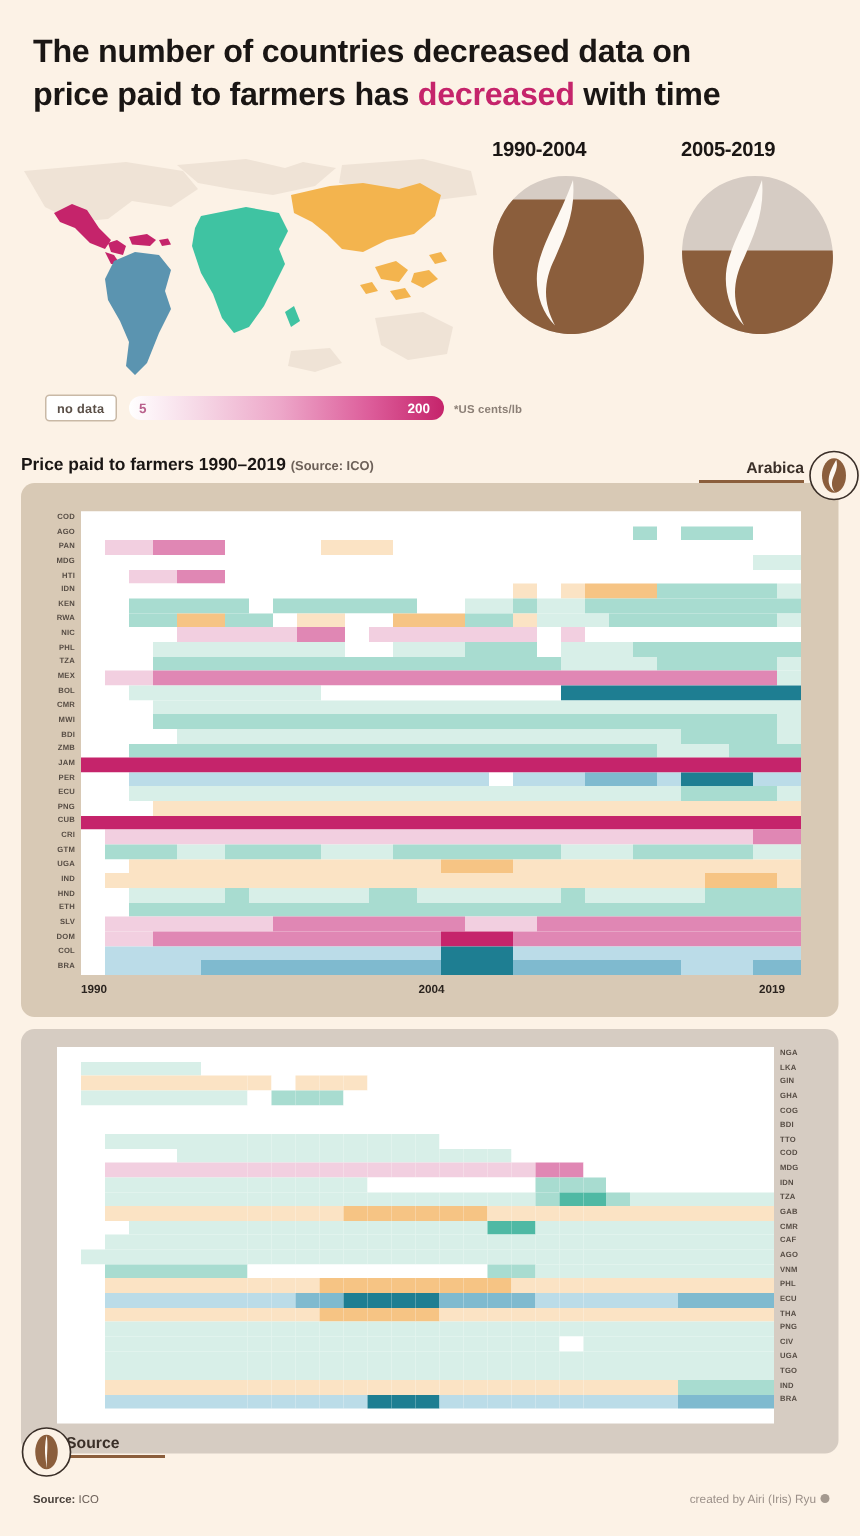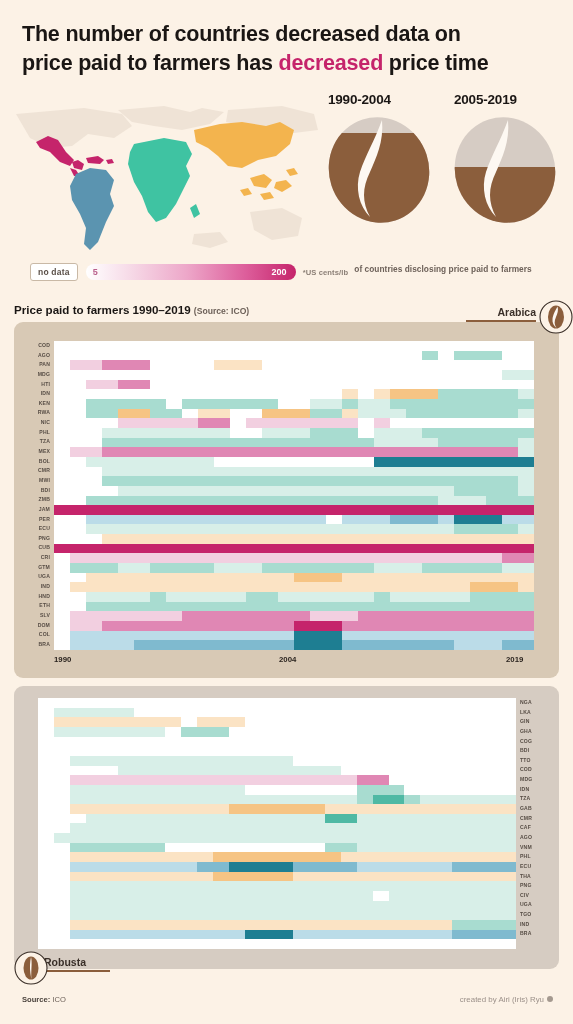--- a/index.html
+++ b/index.html
@@ -98,21 +98,21 @@
   #src-note{position:absolute;left:22px;top:995px;font-size:7.6px;font-weight:700;color:#4a423c;}
   #src-note .v{font-weight:400;color:#6d6159;}
   #credit{position:absolute;right:20px;top:995px;font-size:7.9px;font-weight:400;color:#9b9089;}
   #credit .dot{display:inline-block;width:6px;height:6px;border-radius:50%;background:#a4998f;margin-left:3px;vertical-align:0px;}
 </style>
 </head>
 <body>
 
 <div id="title">
   <span>The number of countries decreased data on</span><br>
-  <span>price paid to farmers has </span><span class="hl">decreased</span><span> price time</span>
+  <span>price paid to farmers has </span><span class="hl">decreased</span><span> with time</span>
 </div>
 
 <div id="map-block">
   <svg width="306" height="150" viewBox="0 0 306 150">
 
     <g fill="#EFE3D6">
       <path d="M2 10 L70 4 L108 10 L118 22 L100 34 L74 30 L58 42 L36 44 L16 34 Z"></path>
       <path d="M104 6 L150 2 L176 8 L188 4 L210 8 L196 20 L168 26 L140 22 L118 18 Z"></path>
       <path d="M214 6 L268 2 L300 10 L304 26 L272 30 L238 24 L212 18 Z"></path>
       <path d="M236 108 L268 104 L288 114 L284 132 L258 136 L240 126 Z"></path>
@@ -183,21 +183,20 @@
           </clipPath>
       </defs>
       <g clip-path="url(#cl2)">
         <rect x="0" y="0" width="106" height="112" fill="#D6CCC4"></rect>
         <rect x="0" y="53" width="106" height="59" fill="#8B5E3C"></rect>
       </g>
       <path d="M56 6 C48 28 40 40 34 58 C29 74 33 92 44 103 C36 88 36 74 44 58 C50 44 58 28 56 6 Z" fill="#FDF8F2"></path>
     </svg>
   </div>
 
-  <div id="bean-caption">of countries disclosing price paid to farmers</div>
 </div>
 
 <div id="sec-title">
   <span>Price paid to farmers 1990–2019</span>
   <span class="src">(Source: ICO)</span>
 </div>
 
 <div id="arabica-panel"></div>
 <div id="arabica-tag">Arabica</div>
 <div id="arabica-bean-badge">
@@ -1985,21 +1984,21 @@
     <div style="background: rgb(187, 220, 232);"></div>
     <div style="background: rgb(187, 220, 232);"></div>
     <div style="background: rgb(187, 220, 232);"></div>
     <div style="background: rgb(187, 220, 232);"></div>
     <div style="background: rgb(127, 186, 207);"></div>
     <div style="background: rgb(127, 186, 207);"></div>
     <div style="background: rgb(127, 186, 207);"></div>
     <div style="background: rgb(127, 186, 207);"></div>
   </div>
 
-<div id="robusta-tag">Robusta</div>
+<div id="robusta-tag">Source</div>
 <div id="robusta-bean-badge">
   <svg width="34" height="34" viewBox="0 0 34 34">
     <circle cx="17" cy="17" r="16" fill="#FCF2E6" stroke="#3a2f28" stroke-width="1.1"></circle>
     <ellipse cx="17" cy="17" rx="7.5" ry="11.5" fill="#8B5E3C"></ellipse>
     <path d="M17 6 C16 11 15.6 16 16.4 22 C16.8 25 17.2 27 17.4 28 C17 24 17.4 19 17.6 14 C17.7 11 17.6 8 17 6 Z" fill="#FDF8F2"></path>
   </svg>
 </div>
 
 <div id="src-note">
   <span>Source:</span>

